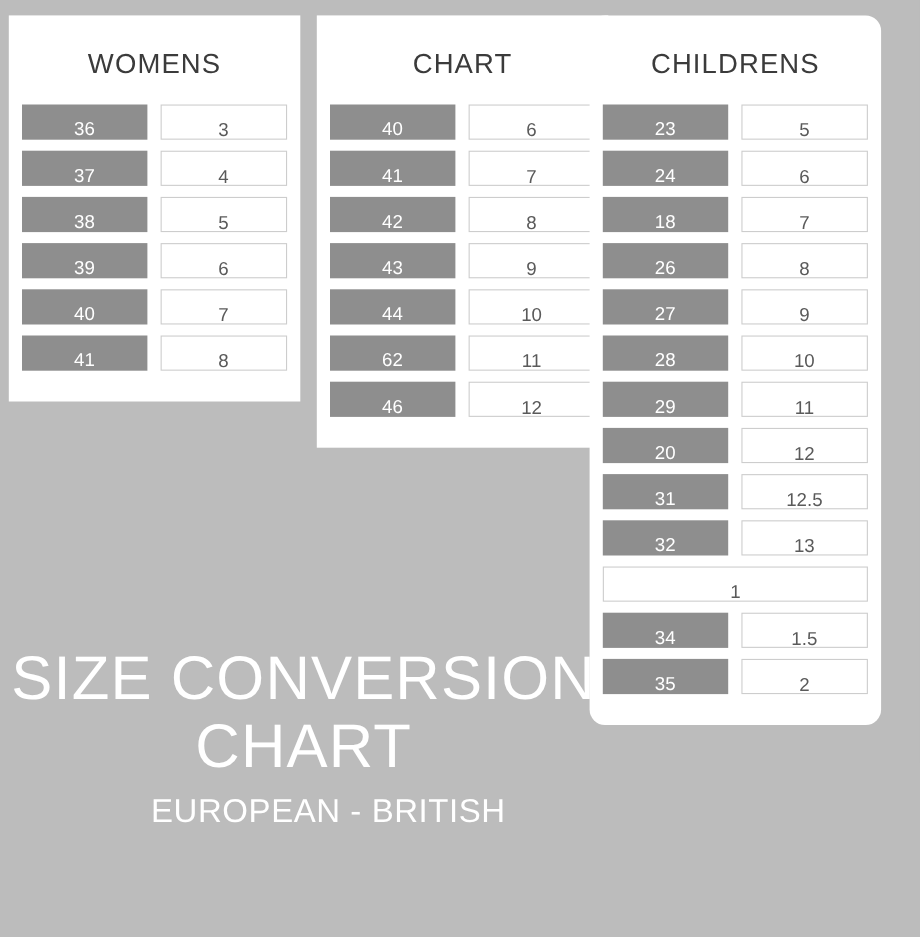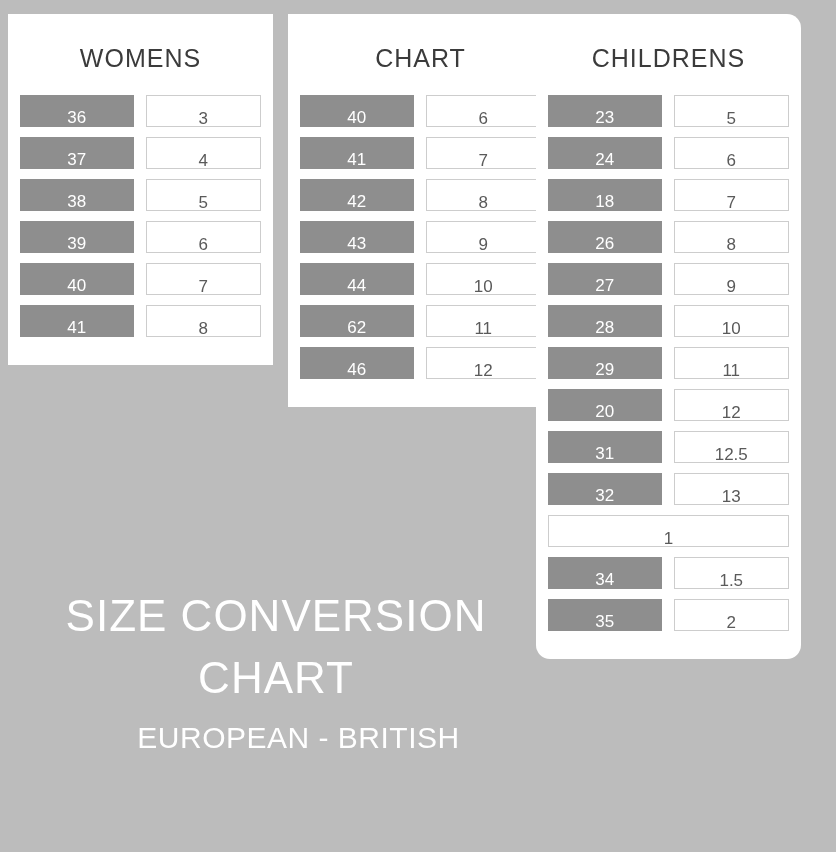--- a/index.html
+++ b/index.html
@@ -68,21 +68,21 @@
 
   .caption {
     position: absolute;
     left: 0;
     top: 585px;
     width: 552px;
     text-align: center;
     color: #ffffff;
   }
   .caption-main {
-    font-size: 44px;
+    font-size: 56px;
     line-height: 62px;
     letter-spacing: 1px;
     font-weight: normal;
     margin: 0;
   }
   .caption-sub {
     font-size: 30px;
     line-height: 42px;
     letter-spacing: 0.5px;
     margin: 8px 0 0 0;

